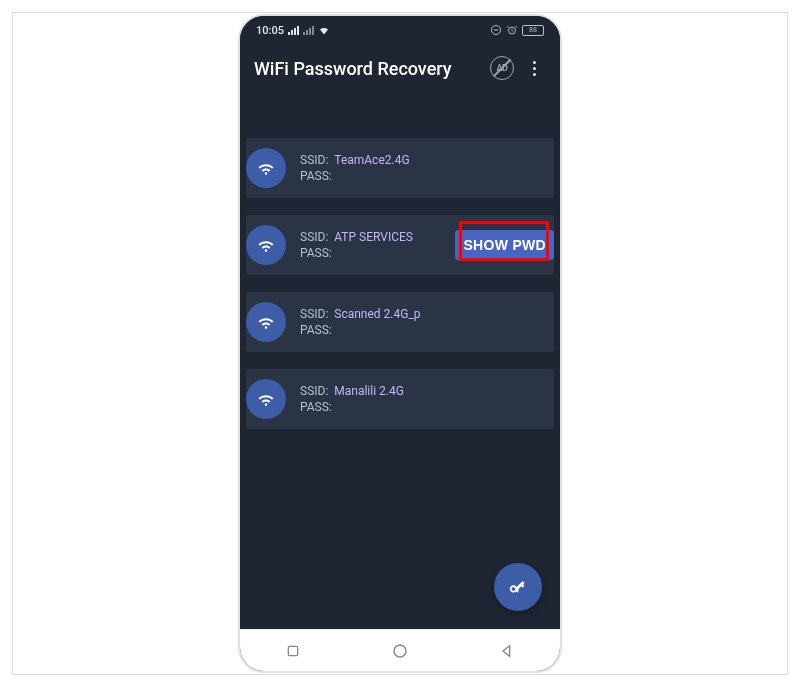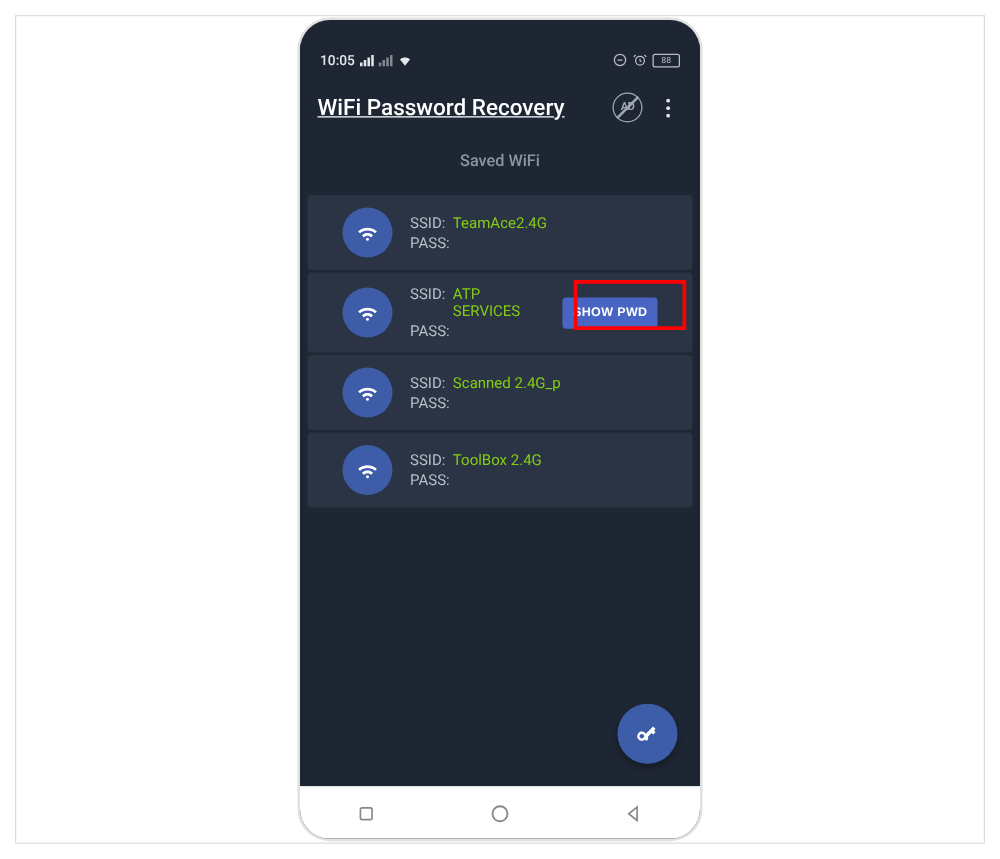--- a/index.html
+++ b/index.html
@@ -33,39 +33,37 @@
     .statusbar {
       height: 28px;
       background: #1e2634;
       display: flex;
       justify-content: space-between;
       align-items: center;
       padding: 0 16px;
       color: #e5e7eb;
       font-size: 11px;
       font-weight: 500;
-      margin-top: 18px;
     }
     .statusbar-left { display: flex; align-items: center; gap: 4px; }
     .statusbar-right { display: flex; align-items: center; gap: 4px; }
     .statusbar-right svg { width: 12px; height: 12px; }
     .appbar {
       height: 48px;
       background: #1e2634;
       display: flex;
       align-items: center;
       padding: 0 14px;
       gap: 8px;
     }
     .app-title {
       color: #ffffff;
       font-size: 18px;
       font-weight: 500;
       flex: 1;
-      text-decoration: underline;
     }
     .ad-badge {
       width: 24px; height: 24px;
       border: 1.5px solid #a0a8b4;
       border-radius: 50%;
       display: flex;
       align-items: center;
       justify-content: center;
       color: #a0a8b4;
       font-size: 9px;
@@ -117,22 +115,22 @@
     }
     .content {
       flex: 1;
       background: #1e2634;
       padding: 6px;
       overflow-y: auto;
     }
     .wifi-card {
       background: #2a3444;
       border-radius: 3px;
-      margin-bottom: 2px;
-      padding: 10px 28px;
+      margin-bottom: 17px;
+      padding: 10px 0;
       display: flex;
       align-items: center;
       gap: 14px;
       position: relative;
     }
     .wifi-icon-circle {
       width: 40px; height: 40px;
       background: #3d5da8;
       border-radius: 50%;
       display: flex;
@@ -146,27 +144,27 @@
       flex-direction: column;
       gap: 2px;
     }
     .wifi-line {
       display: flex;
       gap: 6px;
       font-size: 12px;
       color: #b8bfc9;
     }
     .wifi-label { color: #b8bfc9; }
-    .wifi-value { color: #84cc16; }
+    .wifi-value { color: #c4b5fd; }
     .show-pwd-btn {
       background: #4865c4;
       color: #ffffff;
       border: none;
       padding: 7px 8px;
-      font-size: 10px;
+      font-size: 14px;
       font-weight: 700;
       border-radius: 3px;
       cursor: pointer;
       letter-spacing: 0.3px;
     }
     .highlight-box {
       position: absolute;
       border: 3px solid #ff0000;
       right: 5px;
       top: 6px;
@@ -262,21 +260,20 @@
     <div class="app-title">WiFi Password Recovery</div>
     <div class="ad-badge">AD</div>
     <div class="menu-dots">
         <span></span>
         <span></span>
         <span></span>
       </div>
   </div>
 
   <div class="tabs">
-    <div class="tab">Saved WiFi</div>
   </div>
 
   <div class="content">
 
     <div class="wifi-card">
       <div class="wifi-icon-circle">
         <svg viewBox="0 0 24 24" width="20" height="20" fill="#ffffff">
             <path d="M12 20c.8 0 1.5-.7 1.5-1.5S12.8 17 12 17s-1.5.7-1.5 1.5.7 1.5 1.5 1.5zm-5.3-5.3l1.8 1.8c1-.9 2.2-1.5 3.5-1.5s2.5.6 3.5 1.5l1.8-1.8C15.6 13 13.9 12.5 12 12.5s-3.6.5-5.3 2.2zM3 11l1.8 1.8C6.8 10.8 9.3 10 12 10s5.2.8 7.2 2.8L21 11c-2.5-2.3-5.6-3.5-9-3.5S5.5 8.7 3 11z"></path>
           </svg>
       </div>
@@ -332,21 +329,21 @@
 
     <div class="wifi-card">
       <div class="wifi-icon-circle">
         <svg viewBox="0 0 24 24" width="20" height="20" fill="#ffffff">
             <path d="M12 20c.8 0 1.5-.7 1.5-1.5S12.8 17 12 17s-1.5.7-1.5 1.5.7 1.5 1.5 1.5zm-5.3-5.3l1.8 1.8c1-.9 2.2-1.5 3.5-1.5s2.5.6 3.5 1.5l1.8-1.8C15.6 13 13.9 12.5 12 12.5s-3.6.5-5.3 2.2zM3 11l1.8 1.8C6.8 10.8 9.3 10 12 10s5.2.8 7.2 2.8L21 11c-2.5-2.3-5.6-3.5-9-3.5S5.5 8.7 3 11z"></path>
           </svg>
       </div>
       <div class="wifi-info">
         <div class="wifi-line">
             <span class="wifi-label">SSID:</span>
-            <span class="wifi-value">ToolBox 2.4G</span>
+            <span class="wifi-value">Manalili 2.4G</span>
           </div>
         <div class="wifi-line">
             <span class="wifi-label">PASS:</span>
             <span class="wifi-value"></span>
           </div>
       </div>
     </div>
 
   </div>
 

